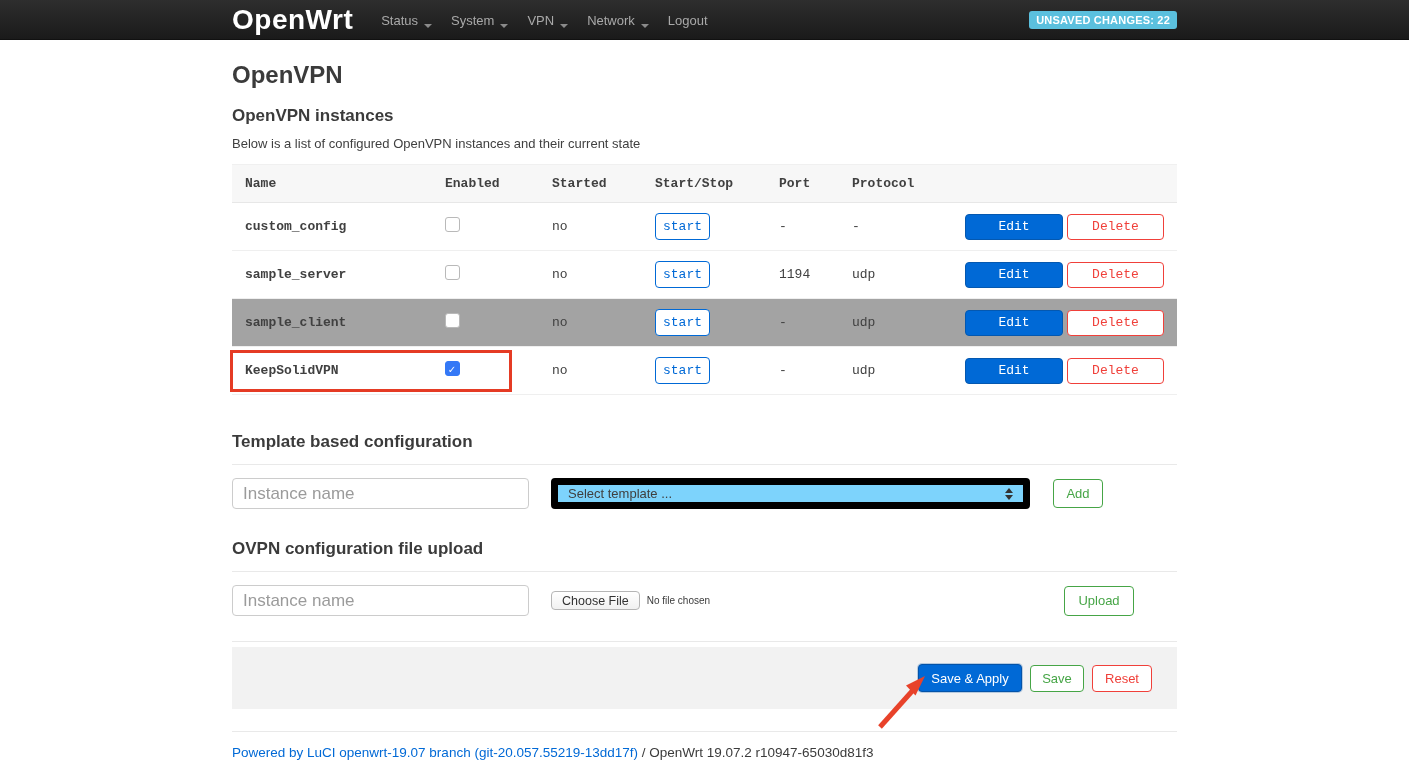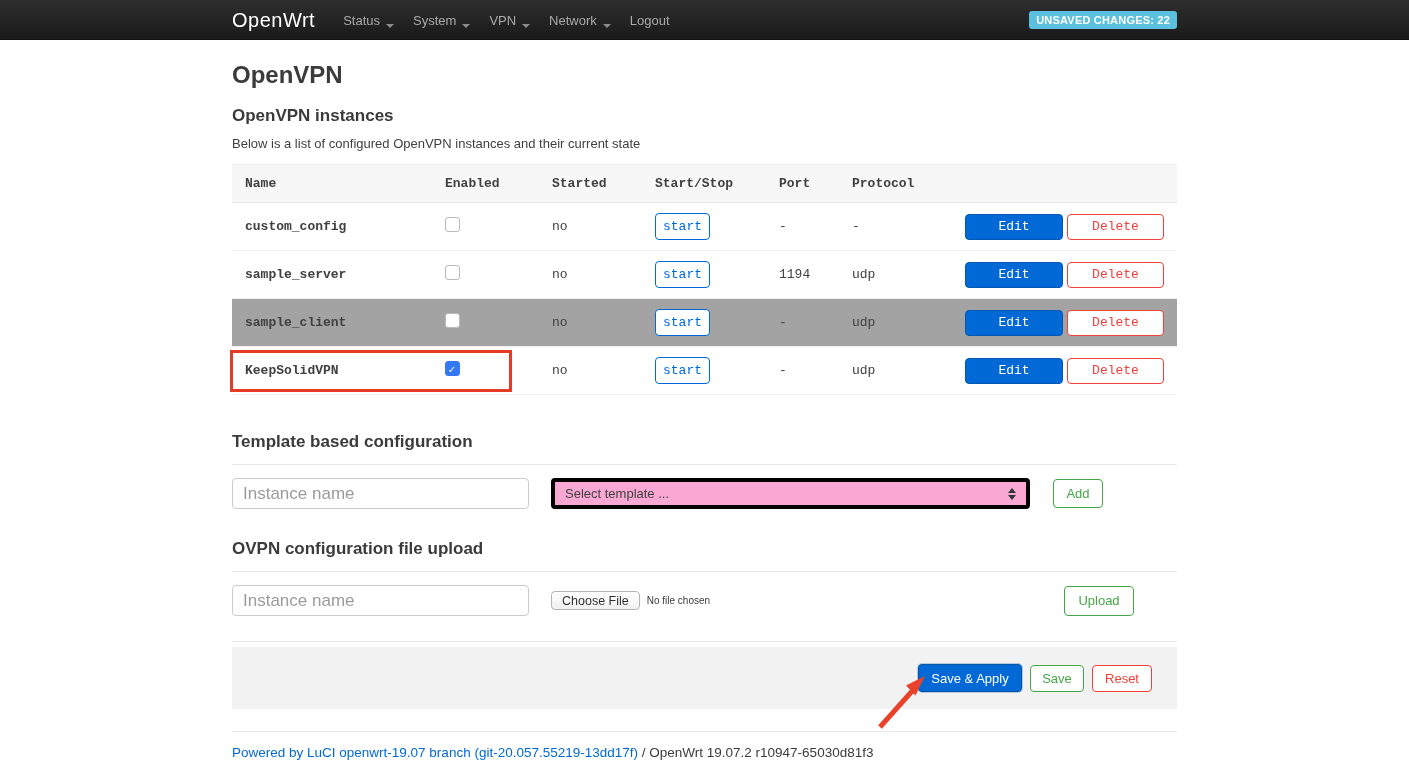--- a/index.html
+++ b/index.html
@@ -12,21 +12,21 @@
   .navbar {
     height: 40px; width: 100%;
     background: linear-gradient(#2e2e2e, #1a1a1a);
     border-bottom: 1px solid #111;
   }
   .navbar-inner {
     width: 945px; margin: 0 auto; height: 40px;
     display: flex; align-items: center;
   }
   .brand {
-    color: #fff; font-size: 20px; font-weight: 400; letter-spacing: .5px;
+    color: #fff; font-size: 28px; font-weight: 700; letter-spacing: .5px;
     margin-right: 28px;
   }
   .nav-item {
     color: #a9a9a9; font-size: 13px; margin-right: 19px; cursor: pointer;
     display: flex; align-items: flex-end; white-space: nowrap;
   }
   .caret {
     display:inline-block; width:0; height:0; margin-left:6px; margin-top:2px;
     border-left:4px solid transparent; border-right:4px solid transparent;
     border-top:4px solid #8b8b8b;
@@ -87,22 +87,22 @@
   .section-h2-a { margin-top: 37px; }
   .section-h2-b { margin-top: 30px; }
   hr.under { margin-top: 12px; }
   .formrow { display: flex; align-items: center; margin-top: 13px; height: 31px; }
   .txt-input {
     width: 297px; height: 31px; border: 1px solid #ccc; border-radius: 4px;
     padding: 0 10px; font-size: 17px; font-family: inherit; color: #404040;
   }
   .txt-input::placeholder { color: #9b9b9b; }
   .sel {
-    width: 479px; height: 31px; margin-left: 22px; border: 4px solid #000000; border-radius: 4px;
-    display: flex; align-items: center; padding: 0 10px; cursor: pointer; background: #f9a8d4;
+    width: 479px; height: 31px; margin-left: 22px; border: 7px solid #000000; border-radius: 4px;
+    display: flex; align-items: center; padding: 0 10px; cursor: pointer; background: #7dd3fc;
     position: relative;
   }
   .sel-spinner { margin-left: auto; display: flex; flex-direction: column; gap: 2px; }
   .sel-spinner i { display: block; width: 0; height: 0; border-left: 4px solid transparent; border-right: 4px solid transparent; }
   .sel-spinner .up { border-bottom: 5px solid #333; }
   .sel-spinner .dn { border-top: 5px solid #333; }
   .btn-add { margin-left: 23px; width: 50px; height: 29px; }
   .filegroup { margin-left: 22px; display: flex; align-items: center; }
   .btn-file {
     border: 1px solid #b5b5b5; border-radius: 4px; background: linear-gradient(#fff,#f1f1f1);

